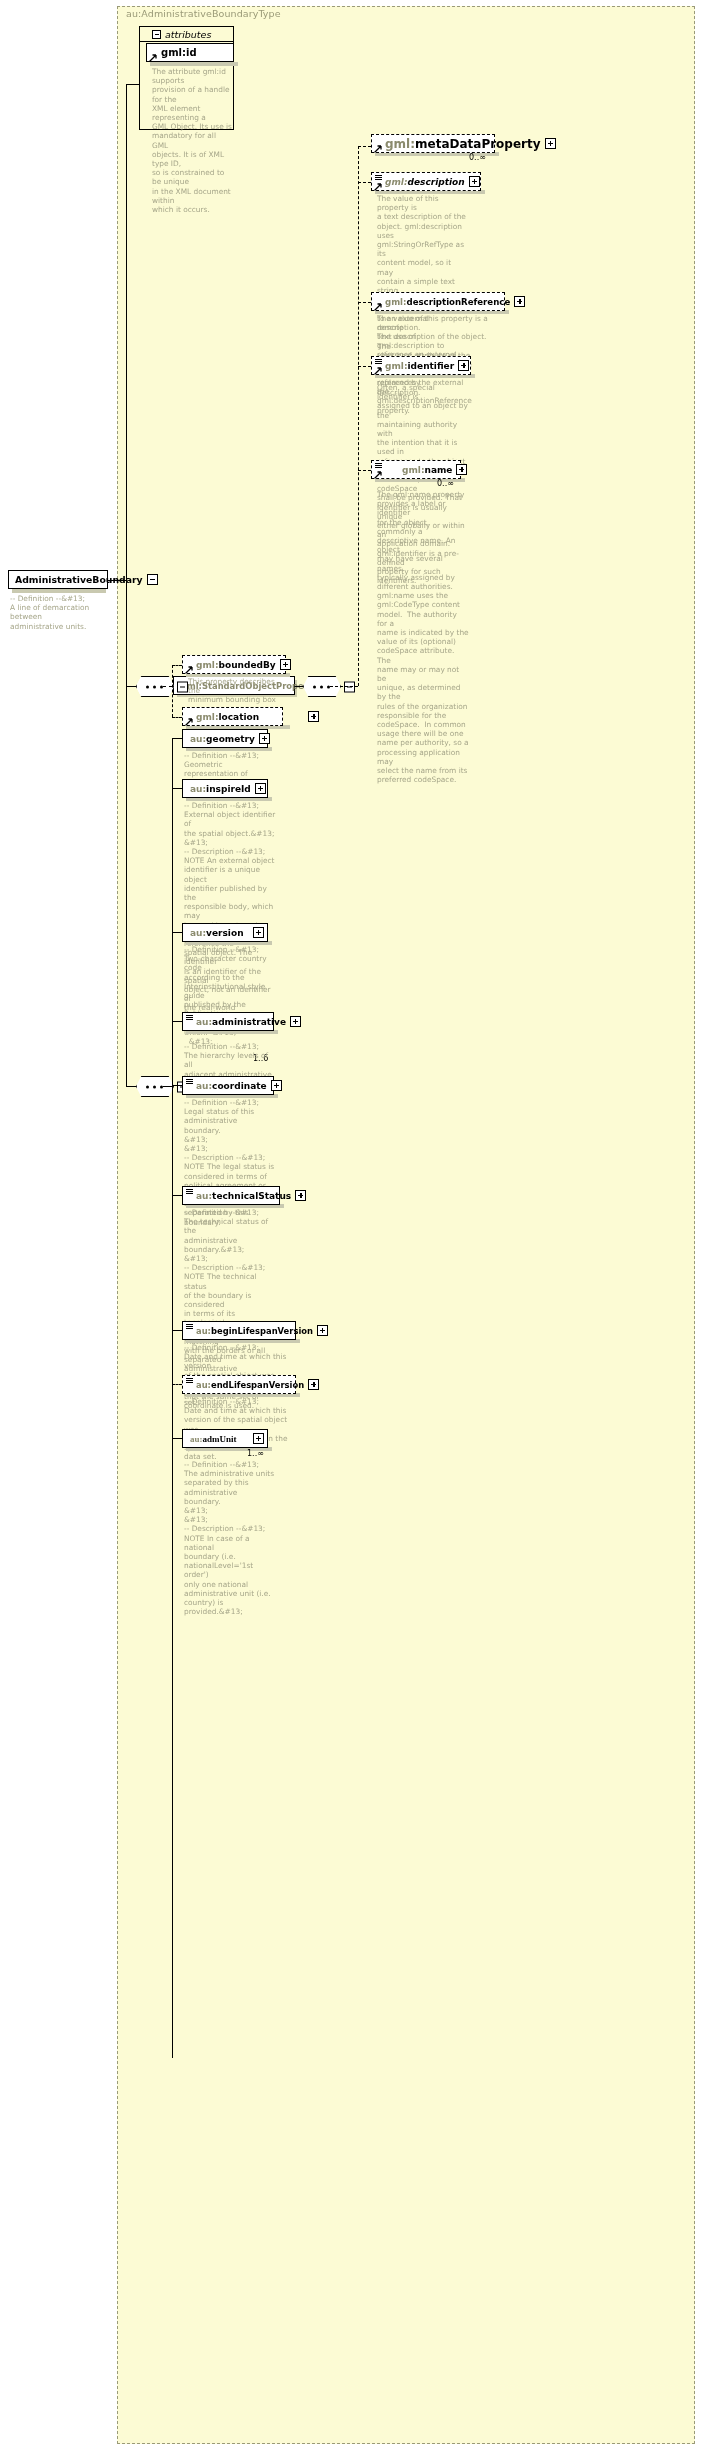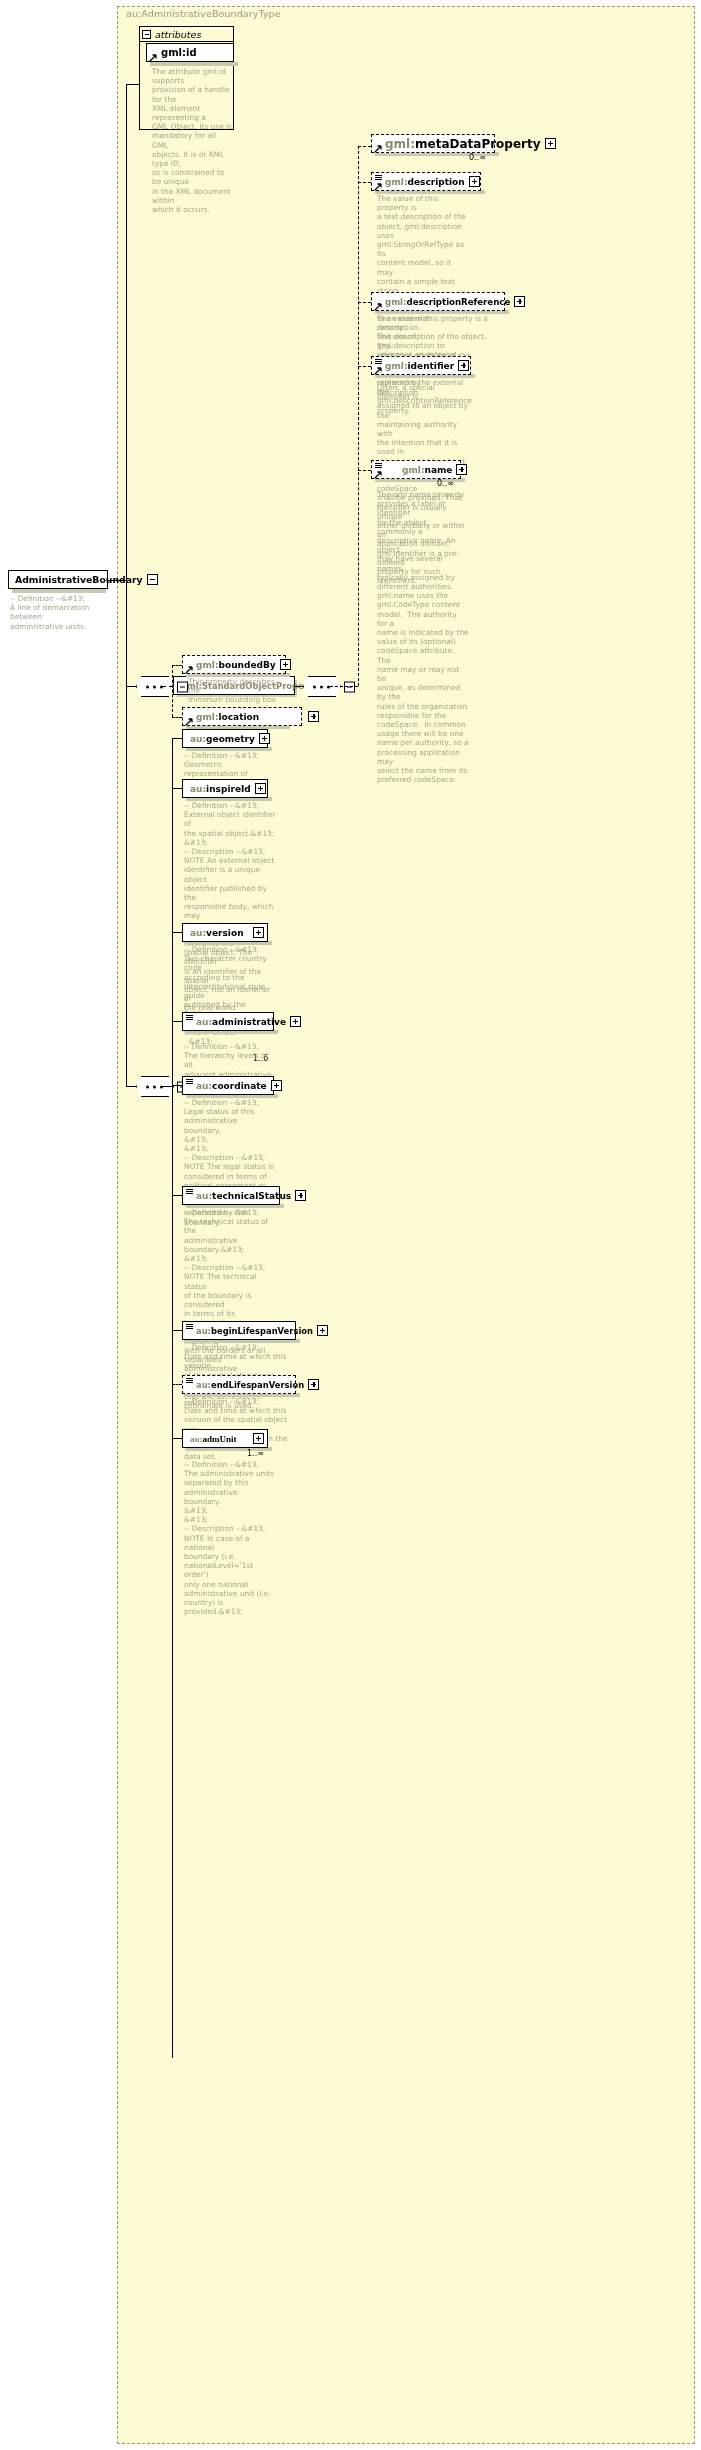--- a/index.html
+++ b/index.html
@@ -109,21 +109,21 @@
 
   
   #attr-tab {
     position:absolute;
     left:139px; top:26px;
     width:95px; height:16px;
     background:#fcfbd4;
     border:1.2px solid #000;
     border-bottom:none;
     display:flex; align-items:center;
-    padding-left:2px;
+    padding-left:12px;
     font-size:9.5px; font-style:italic;
     color:#000;
   }
   #attr-box {
     position:absolute;
     left:139px; top:41px;
     width:95px; height:89px;
     border:1.2px solid #000;
     background:#fcfbd4;
   }
@@ -264,21 +264,21 @@
         <path d="M0.5 7.5 L7 1 M7 1 L3.5 1 M7 1 L7 4.5" stroke="#000" stroke-width="1.3" fill="none"></path>
       </svg>
   </span>
   <span class="lbl" style="margin-left:6px; font-size:12px;"><span class="ns">gml:</span><span>metaDataProperty</span></span>
   <span class="ctl plus"></span>
 </div>
 <div class="card" style="left:469px; top:153px;">0..∞</div>
 
 <div class="ln dash-h" style="left:358px; top:182px; width:13px;"></div>
 <div class="shadow" style="left:375px; top:190px; width:110px;"></div>
-<div class="node optional" style="left:371px; top:172px; width:110px; box-shadow:none;">
+<div class="node optional" style="left:371px; top:172px; width:110px; box-shadow:none;font-style:italic;">
   <span class="seqmark">
       <i></i>
       <i></i>
       <i></i>
     </span>
   <span class="arrowmark">
     <svg width="8" height="8" viewBox="0 0 8 8">
         <path d="M0.5 7.5 L7 1 M7 1 L3.5 1 M7 1 L7 4.5" stroke="#000" stroke-width="1.3" fill="none"></path>
       </svg>
   </span>
@@ -414,21 +414,21 @@
   <span class="lbl" style="margin-left:6px; font-size:9px;"><span class="ns">gml:</span><span>boundedBy</span></span>
   <span class="ctl plus"></span>
 </div>
 <div class="ann" style="left:188px; top:677px; width:96px;">This property describes the
 minimum bounding box or
 rectangle that encloses the
 entire feature.</div>
 
 <div class="ln dash-h" style="left:172px; top:717px; width:10px;"></div>
 <div class="shadow" style="left:186px; top:725px; width:104px;"></div>
-<div class="node optional" style="left:182px; top:707px; width:120px; box-shadow:none;gap:45px;">
+<div class="node optional" style="left:182px; top:707px; width:101px; box-shadow:none;gap:45px;">
   <span class="arrowmark">
     <svg width="8" height="8" viewBox="0 0 8 8">
         <path d="M0.5 7.5 L7 1 M7 1 L3.5 1 M7 1 L7 4.5" stroke="#000" stroke-width="1.3" fill="none"></path>
       </svg>
   </span>
   <span class="lbl" style="margin-left:6px; font-size:9px;"><span class="ns">gml:</span><span>location</span></span>
   <span class="ctl plus"></span>
 </div>
 
 <div class="ln v" style="left:126px; top:686px; height:400px;"></div>

